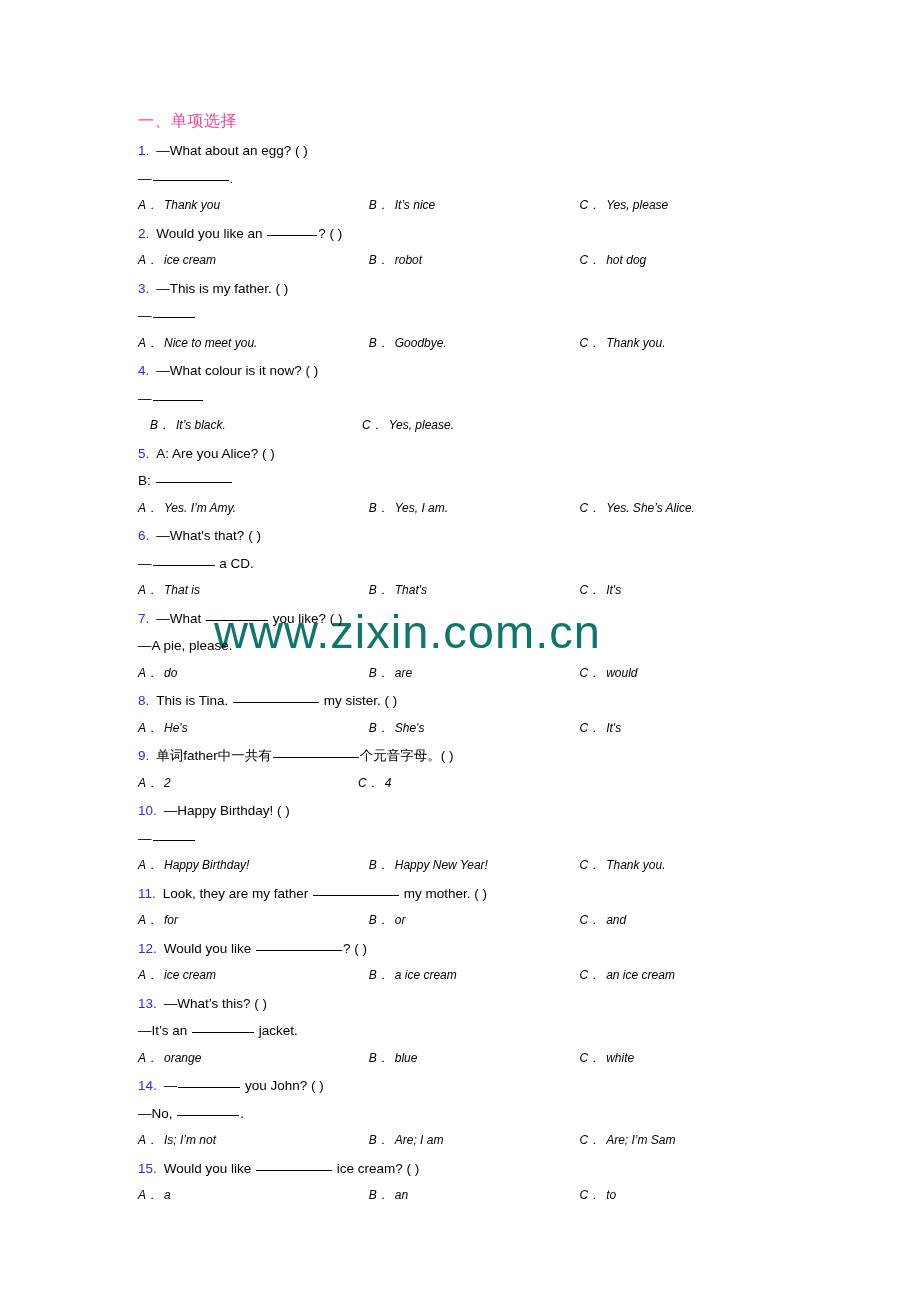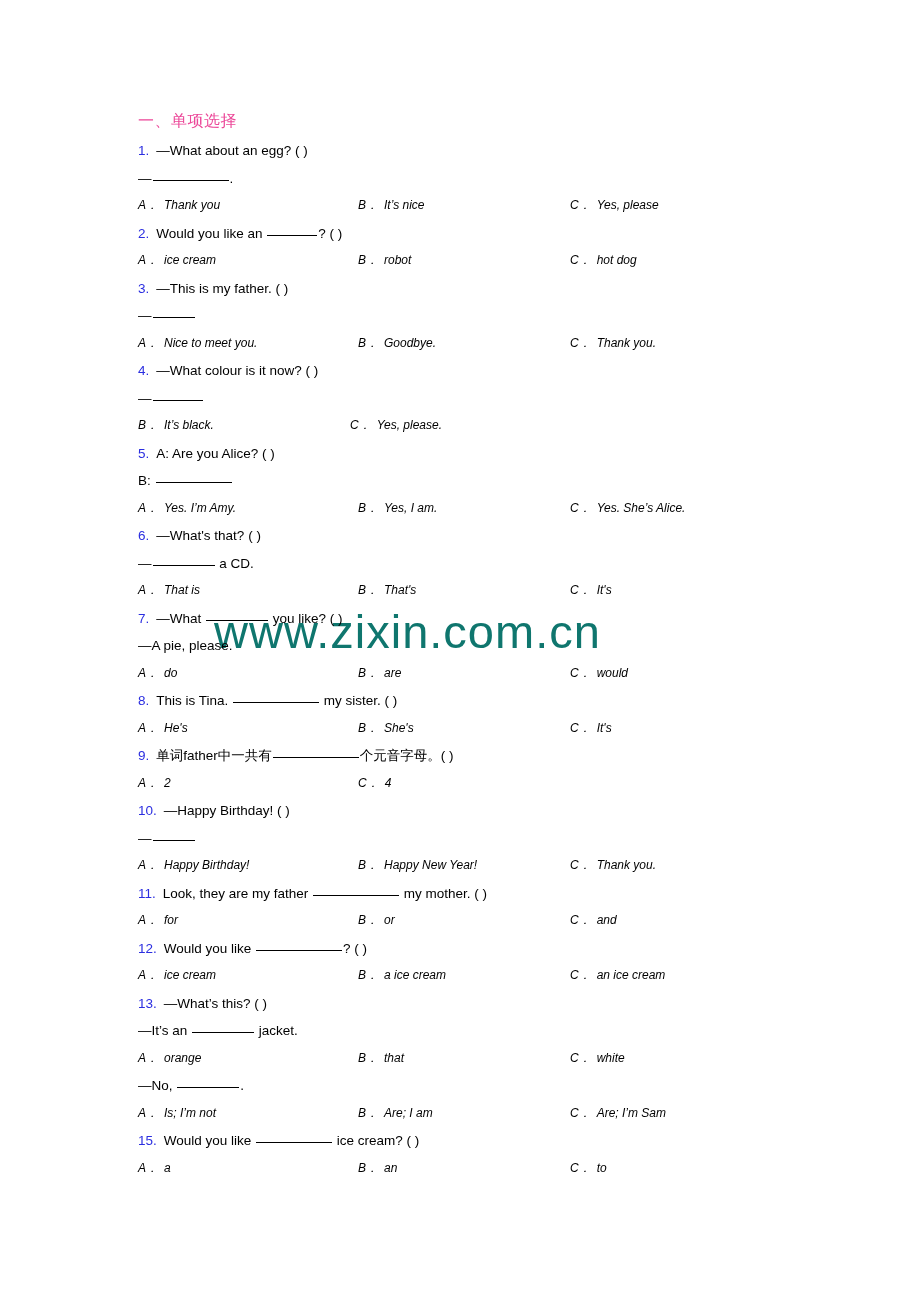--- a/index.html
+++ b/index.html
@@ -83,21 +83,21 @@
     display: flex;
     font-size: 12px;
     line-height: 27.5px;
     white-space: nowrap;
     font-style: italic;
   }
   .opt {
     display: block;
   }
   .opt-a { width: 220px; }
-  .opt-b { width: 212px; }
+  .opt-b { width: 212px; margin-left: 12px; }
   .opt-c { width: 260px; }
   .opt-letter { display: inline-block; }
   .opt-sep { display: inline-block; width: 6px; }
 
   
   .blank {
     display: inline-block;
     border-bottom: 1.4px solid #000;
     vertical-align: 2px;
     height: 11px;
@@ -192,23 +192,24 @@
         <div class="q-line"><span class="q-num">12.</span><span class="q-num-gap"></span><span>Would you like </span><span class="blank xl"></span><span>? (   )</span></div>
         <div class="opt-row">
           <div class="opt opt-a"><span class="opt-letter">A．</span><span class="opt-sep"></span><span>ice cream</span></div>
           <div class="opt opt-b"><span class="opt-letter">B．</span><span class="opt-sep"></span><span>a ice cream</span></div>
           <div class="opt opt-c"><span class="opt-letter">C．</span><span class="opt-sep"></span><span>an ice cream</span></div>
         </div>
         <div class="q-line"><span class="q-num">13.</span><span class="q-num-gap"></span><span>—What’s this? (   )</span></div>
         <div class="q-cont"><span>—It’s an </span><span class="blank md"></span><span> jacket.</span></div>
         <div class="opt-row">
           <div class="opt opt-a"><span class="opt-letter">A．</span><span class="opt-sep"></span><span>orange</span></div>
-          <div class="opt opt-b"><span class="opt-letter">B．</span><span class="opt-sep"></span><span>that</span></div>
+          <div class="opt opt-b"><span class="opt-letter">B．</span><span class="opt-sep"></span><span>blue</span></div>
           <div class="opt opt-c"><span class="opt-letter">C．</span><span class="opt-sep"></span><span>white</span></div>
         </div>
+        <div class="q-line"><span class="q-num">14.</span><span class="q-num-gap"></span><span>—</span><span class="blank md"></span><span> you John? (   )</span></div>
         <div class="q-cont"><span>—No, </span><span class="blank md"></span><span>.</span></div>
         <div class="opt-row">
           <div class="opt opt-a"><span class="opt-letter">A．</span><span class="opt-sep"></span><span>Is; I’m not</span></div>
           <div class="opt opt-b"><span class="opt-letter">B．</span><span class="opt-sep"></span><span>Are; I am</span></div>
           <div class="opt opt-c"><span class="opt-letter">C．</span><span class="opt-sep"></span><span>Are; I’m Sam</span></div>
         </div>
         <div class="q-line"><span class="q-num">15.</span><span class="q-num-gap"></span><span>Would you like </span><span class="blank lg"></span><span> ice cream? (  )</span></div>
         <div class="opt-row">
           <div class="opt opt-a"><span class="opt-letter">A．</span><span class="opt-sep"></span><span>a</span></div>
           <div class="opt opt-b"><span class="opt-letter">B．</span><span class="opt-sep"></span><span>an</span></div>

